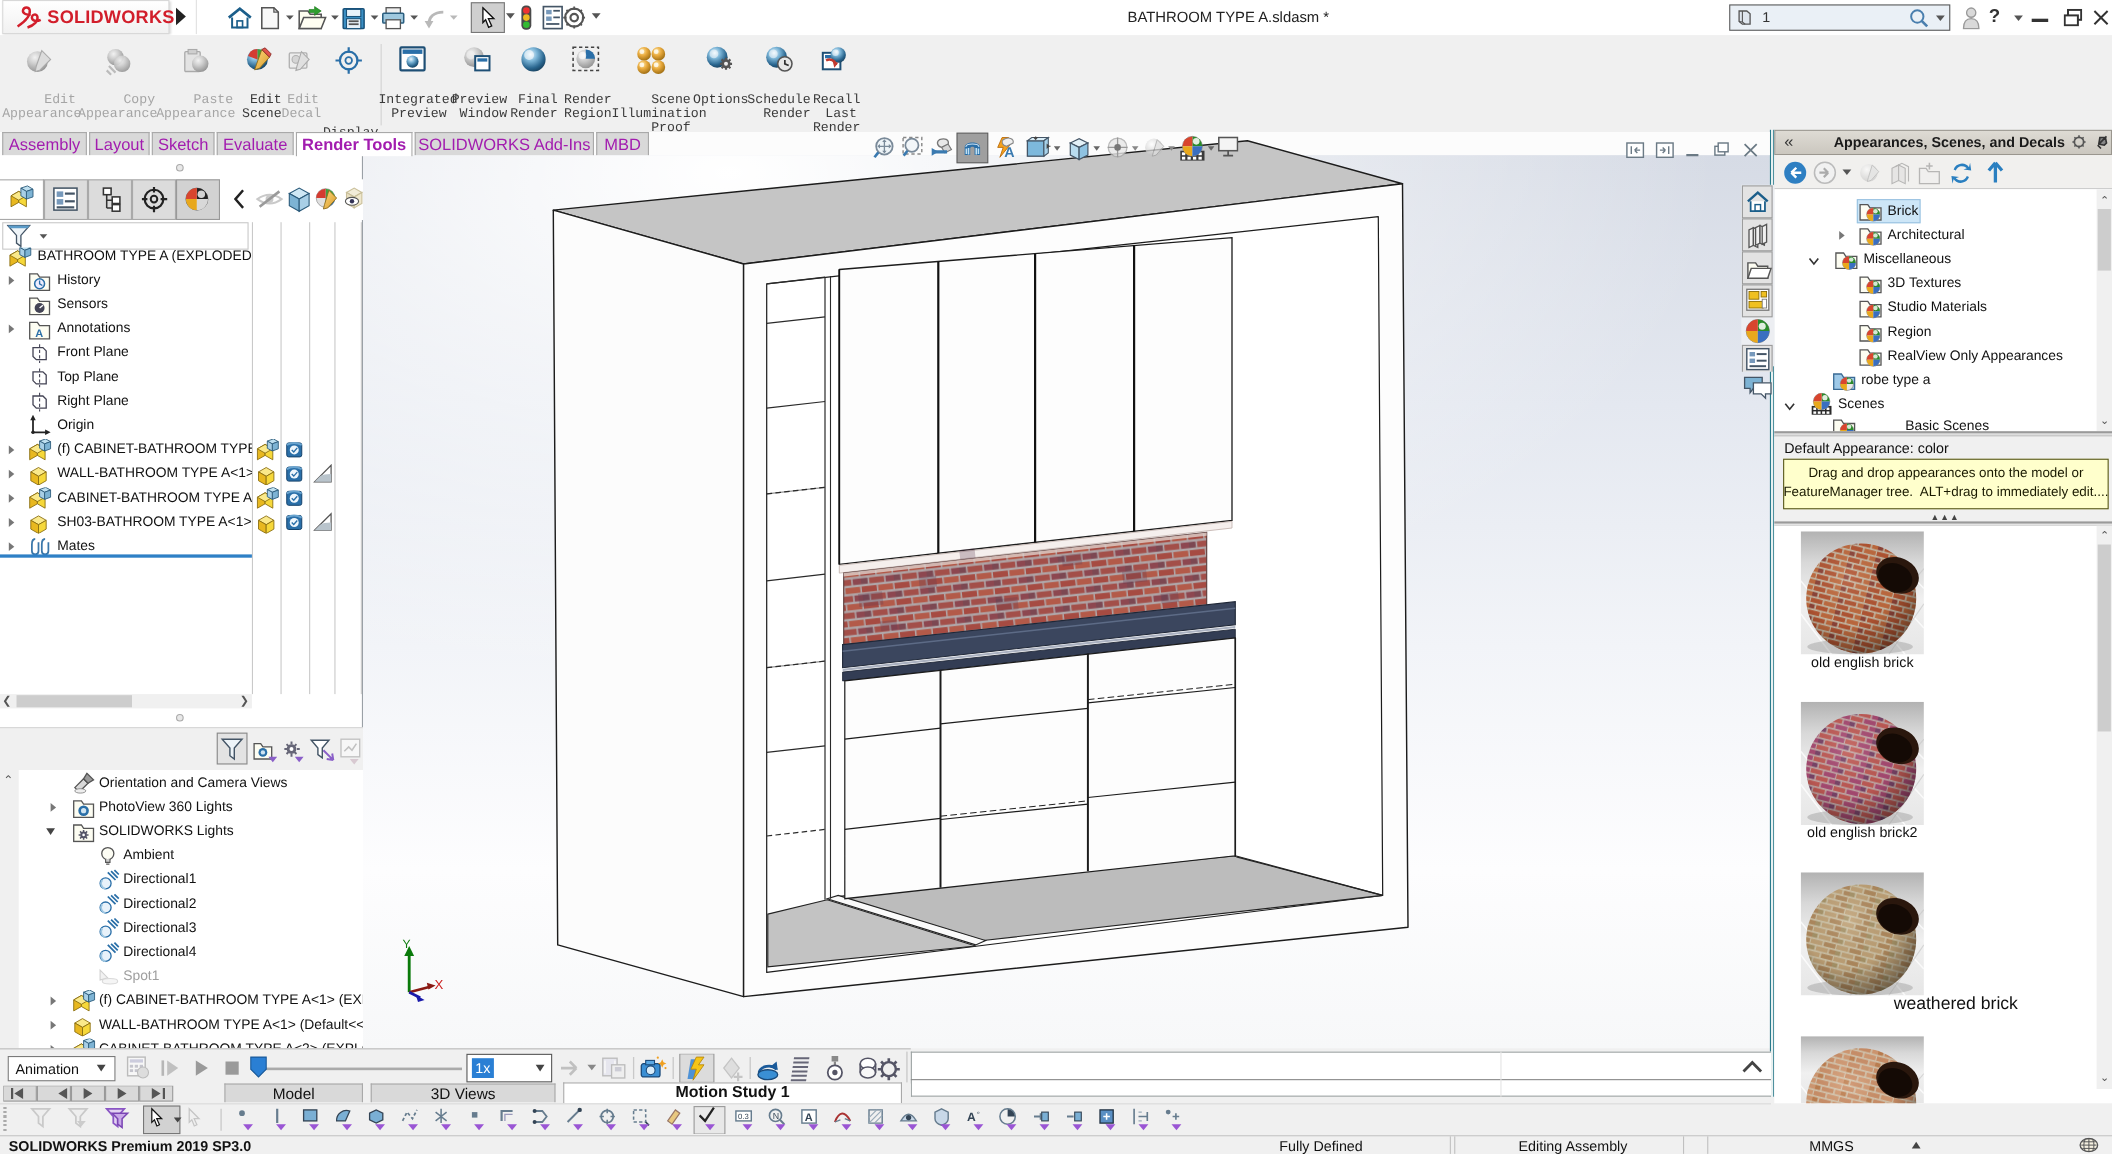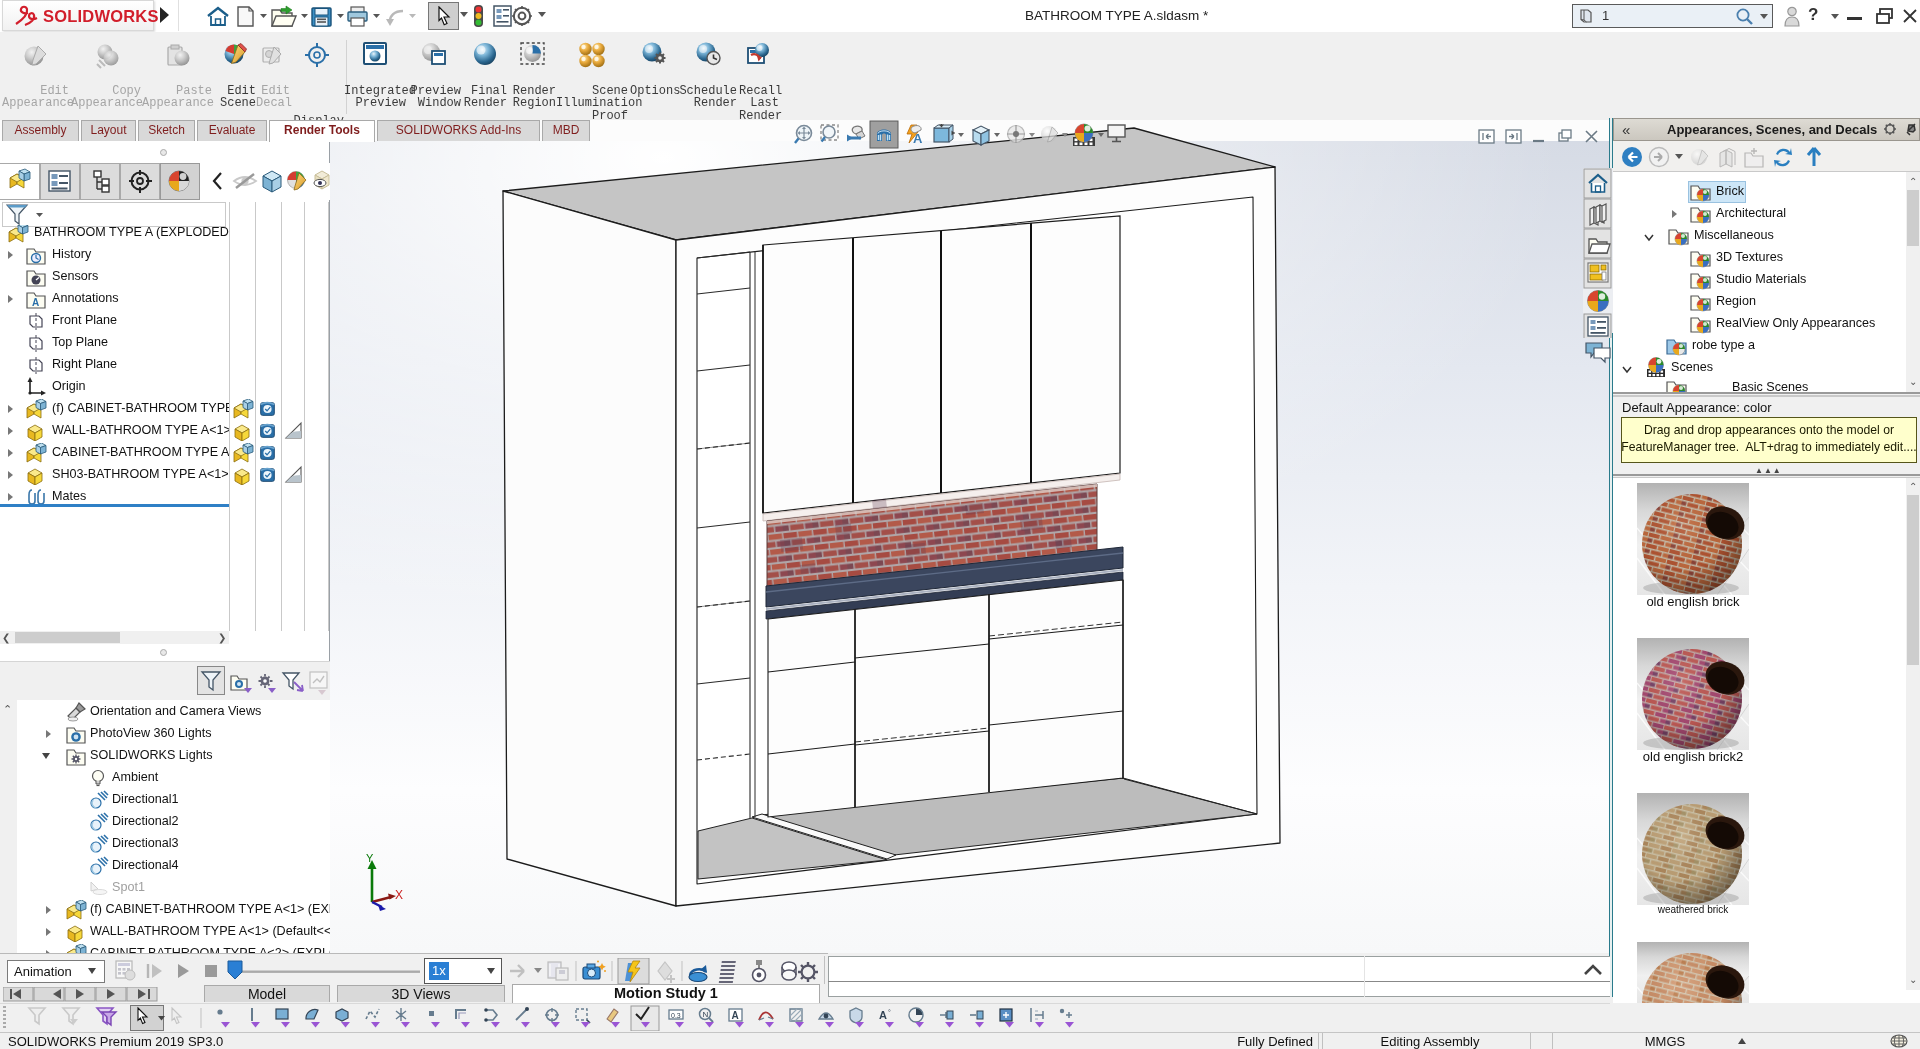--- a/index.html
+++ b/index.html
@@ -2,21 +2,21 @@
 <html><head>
 <meta charset="utf-8">
 <style>
 * { margin:0; padding:0; box-sizing:border-box; }
 html,body { width:1920px; height:1049px; overflow:hidden; font-family:"Liberation Sans",sans-serif; font-size:13px; color:#111; }
 .abs { position:absolute; }
 body { position:relative; background:#f0f0f0; }
 .txt { white-space:nowrap; }
 .dis { color:#9f9f9f; }
 .vline { position:absolute; width:1px; background:#c9c9c9; }
-.tab { position:absolute; top:120px; height:21px; background:#d9d9d9; border:1px solid #a9a9a9; border-bottom:none; text-align:center; font-size:12px; padding-top:2px; color:#7f1d1d; z-index:6; }
+.tab { position:absolute; top:120px; height:21px; background:#d9d9d9; border:1px solid #a9a9a9; border-bottom:none; text-align:center; font-size:15px; padding-top:2px; color:#a21caf; z-index:6; }
 .tab.active { background:#fff; font-weight:bold; z-index:7; height:22px; }
 .ric { position:absolute; text-align:right; font-size:12px; color:#3a3a3a; line-height:12.3px;font-family:Liberation Mono, monospace; }
 .ric.off { color:#a5a5a5; }
 .exp { position:absolute; width:0; height:0; border-left:5px solid #777; border-top:4px solid transparent; border-bottom:4px solid transparent; top:7px; }
 .expd { position:absolute; width:0; height:0; border-top:6px solid #444; border-left:4px solid transparent; border-right:4px solid transparent; top:8px; }
 </style>
 </head>
 <body>
 
 <div class="abs" style="left:0;top:0;width:1920px;height:32px;background:#ffffff;"></div>
@@ -1030,21 +1030,21 @@
 <div class="abs" style="left:1613px;top:474px;width:307px;height:2px;background:#9a9a9a;"></div>
 <div class="abs" style="left:1613px;top:477px;width:307px;height:1px;background:#c9c9c9;"></div>
 
 <div class="abs" style="left:1613px;top:478px;width:307px;height:525px;background:#fff;overflow:hidden;"></div>
 <div class="abs" style="left:1906px;top:478px;width:14px;height:512px;background:#f0f0f0;"></div>
 <div class="abs" style="left:1909px;top:481px;font-size:10px;color:#555;">⌃</div>
 <div class="abs" style="left:1909px;top:974px;font-size:10px;color:#555;">⌄</div>
 <div class="abs" style="left:1907px;top:495px;width:12px;height:170px;background:#cdcdcd;"></div>
 <div class="abs txt" style="left:1613px;top:594px;width:160px;text-align:center;font-size:13px;">old english brick</div>
 <div class="abs txt" style="left:1613px;top:749px;width:160px;text-align:center;font-size:13px;">old english brick2</div>
-<div class="abs txt" style="left:1613px;top:904px;width:160px;text-align:center;font-size:10px;">weathered brick</div>
+<div class="abs txt" style="left:1698px;top:904px;width:160px;text-align:center;font-size:16px;">weathered brick</div>
 <svg class="abs" style="left:1637px;top:483px" width="112" height="112" viewBox="0 0 112 112">
 <defs>
 <pattern id="bp483" width="24" height="11" patternUnits="userSpaceOnUse" patternTransform="rotate(14)">
  <rect width="24" height="11" fill="#c9bda8"></rect>
  <rect x="0" y="1" width="10.8" height="4" fill="#b35532"></rect>
  <rect x="12.2" y="1" width="10.8" height="4" fill="#c06a3e"></rect>
  <rect x="-6" y="6.5" width="10.8" height="4" fill="#8e4438"></rect>
  <rect x="6.2" y="6.5" width="10.8" height="4" fill="#b35532"></rect>
  <rect x="18.4" y="6.5" width="10.8" height="4" fill="#c06a3e"></rect>
 </pattern>
@@ -1522,24 +1522,24 @@
       <use href="#pf" x="7" y="15"></use>
     </g>
 <g transform="translate(1040,2)">
       <circle cx="4" cy="4" r="2.2" fill="#667c8e"></circle>
       <path d="M8 8 l6 0 M11 5 l0 6" stroke="#667c8e" stroke-width="1.5"></path>
       <use href="#pf" x="7" y="15"></use>
     </g>
 </svg>
 
 <div class="abs" style="left:0;top:1032px;width:1920px;height:17px;background:#f0f0f0;border-top:1px solid #c5c5c5;"></div>
-<div class="abs txt" style="left:8px;top:1034px;font-size:13px;">SOLIDWORKS Premium 2019 SP3.0</div>
+<div class="abs txt" style="left:8px;top:1034px;font-size:13px;font-weight:bold;">SOLIDWORKS Premium 2019 SP3.0</div>
 <div class="abs" style="left:1318px;top:1033px;width:1px;height:16px;background:#c0c0c0;"></div>
 <div class="abs" style="left:1322px;top:1033px;width:1px;height:16px;background:#c0c0c0;"></div>
-<div class="abs txt" style="left:1163px;top:1034px;width:150px;text-align:right;font-size:13px;">Fully Defined</div>
+<div class="abs txt" style="left:1163px;top:1034px;width:150px;text-align:left;font-size:13px;">Fully Defined</div>
 <div class="abs txt" style="left:1335px;top:1034px;width:190px;text-align:center;font-size:13px;">Editing Assembly</div>
 <div class="abs" style="left:1530px;top:1033px;width:1px;height:16px;background:#c0c0c0;"></div>
 <div class="abs" style="left:1552px;top:1033px;width:1px;height:16px;background:#c0c0c0;"></div>
 <div class="abs txt" style="left:1600px;top:1034px;width:130px;text-align:center;font-size:13px;">MMGS</div>
 <div class="abs" style="left:1738px;top:1038px;width:0;height:0;border-bottom:6px solid #444;border-left:4.5px solid transparent;border-right:4.5px solid transparent;"></div>
 <svg class="abs" style="left:1890px;top:1034px" width="18" height="14" viewBox="0 0 18 14">
     <ellipse cx="9" cy="7" rx="8" ry="6" fill="#f5f0e0" stroke="#555" stroke-width="1.2"></ellipse>
     <path d="M3 4 L15 4 M2 7 L16 7 M3 10 L15 10 M9 1 L9 13 M5.5 2 C4 6 4 8 5.5 12 M12.5 2 C14 6 14 8 12.5 12" stroke="#555" stroke-width=".9" fill="none"></path>
   </svg>
 </body></html>

